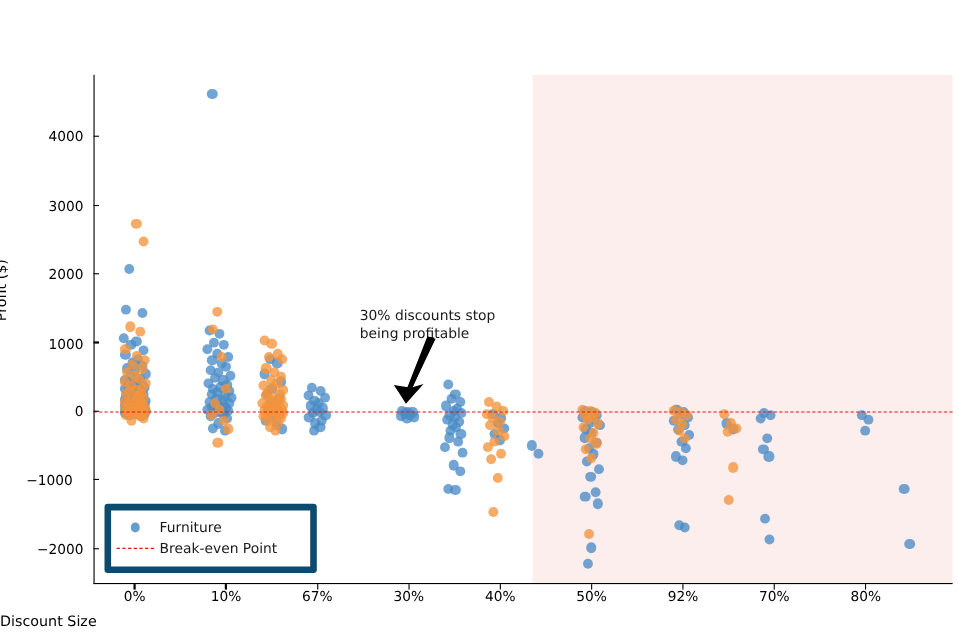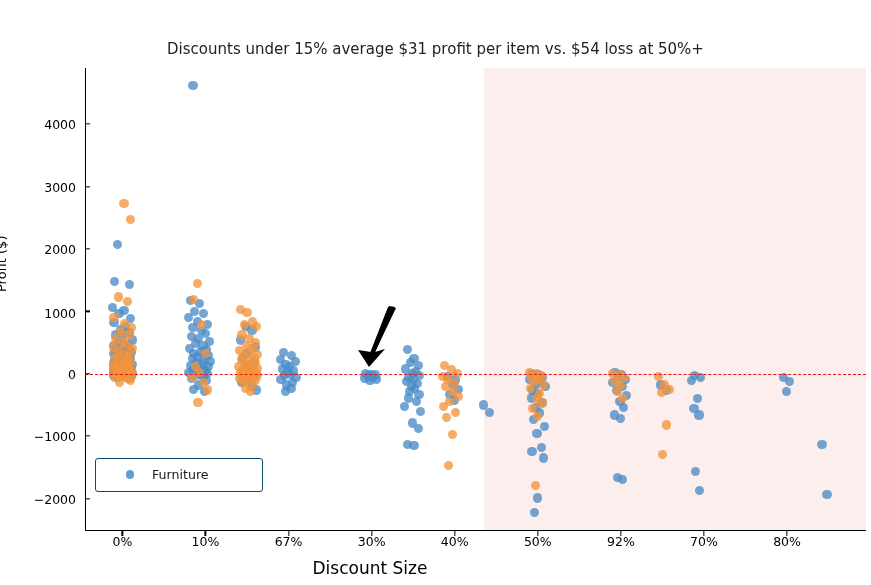--- a/index.html
+++ b/index.html
@@ -13,36 +13,35 @@
   .band{position:absolute;top:0;height:463px;background:#fdeeee;}
   .pt{position:absolute;border-radius:50%;opacity:.78;}
   .pt.f{background:#4a8cc7;}
   .pt.t{background:#f3933c;}
   #zeroline{position:absolute;left:85px;top:370.5px;width:781px;height:0;border-top:1.6px dashed #e8140f;}
   .ytick{position:absolute;right:0;transform:translateY(-50%);font-size:12.5px;color:#000;text-align:right;width:62px;}
   .ytickmark{position:absolute;left:-4.5px;width:4.5px;height:1.3px;background:#000;transform:translateY(-50%);}
   .xtick{position:absolute;top:534px;transform:translateX(-50%);font-size:12.5px;color:#000;}
   .xtickmark{position:absolute;top:531px;width:1.3px;height:4.5px;background:#000;transform:translateX(-50%);}
   #ylabel{position:absolute;left:-6px;top:292px;font-size:13px;color:#000;transform:rotate(-90deg);transform-origin:0 0;white-space:nowrap;}
-  #xlabel{position:absolute;left:0;top:558px;width:740px;text-align:center;font-size:17px;color:#000;}
+  #xlabel{position:absolute;left:0;top:558px;width:740px;text-align:left;font-size:13px;color:#000;}
   #annot{position:absolute;left:327px;top:279px;font-size:12.6px;line-height:15.5px;color:#1a1a1a;white-space:pre-line;}
   #arrow{position:absolute;left:355px;top:305px;width:45px;height:65px;}
-  #legend{position:absolute;left:95px;top:458px;width:168px;border:1px solid #0c4a6e;border-radius:3px;background:#fff;padding:6px 8px 7px 12px;box-sizing:border-box;}
+  #legend{position:absolute;left:95px;top:458px;width:193px;border:6px solid #0c4a6e;border-radius:3px;background:#fff;padding:6px 8px 7px 0;box-sizing:border-box;}
   .lrow{display:flex;align-items:center;height:19px;}
   .lmark{width:44px;display:flex;align-items:center;justify-content:center;}
   .ldot{width:8.5px;height:8.5px;border-radius:50%;opacity:.85;}
   .ldash{width:34px;height:0;border-top:1.6px dashed #e8140f;}
   .ltext{font-size:12.6px;color:#1a1a1a;}
 </style>
 </head>
 <body>
 
 <div id="fig">
 
-  <div id="subtitle">Discounts under 15% average $31 profit per item vs. $54 loss at 50%+</div>
 
   <div id="plot">
     <div class="band" id="shade" style="left: 398.809px; width: 382.191px; background: rgb(253, 238, 238);"></div>
     <div id="pts">
         <div class="pt f" style="left:103.41px;top:12.87px;width:9.2px;height:9.2px;"></div>
         <div class="pt f" style="left:27.80px;top:171.99px;width:9.2px;height:9.2px;"></div>
         <div class="pt f" style="left:25.31px;top:208.80px;width:9.2px;height:9.2px;"></div>
         <div class="pt f" style="left:40.27px;top:211.92px;width:9.2px;height:9.2px;"></div>
         <div class="pt f" style="left:22.82px;top:235.01px;width:9.2px;height:9.2px;"></div>
         <div class="pt f" style="left:34.45px;top:237.51px;width:9.2px;height:9.2px;"></div>
@@ -429,21 +428,21 @@
       <div class="ytick" style="top:124.15902964959571px;left:14px;width:62px;">4000</div>
       <div class="ytickmark" style="top:124.15902964959571px;left:85px;"></div>
       <div class="ytick" style="top:186.55795148247978px;left:14px;width:62px;">3000</div>
       <div class="ytickmark" style="top:186.55795148247978px;left:85px;"></div>
       <div class="ytick" style="top:248.9568733153639px;left:14px;width:62px;">2000</div>
       <div class="ytickmark" style="top:248.9568733153639px;left:85px;"></div>
       <div class="ytick" style="top:313px;left:14px;width:62px;">1000</div>
       <div class="ytickmark" style="top:311.355795148248px;left:85px;"></div>
       <div class="ytick" style="top:373.7547169811321px;left:14px;width:62px;">0</div>
       <div class="ytickmark" style="top:373.7547169811321px;left:85px;"></div>
-      <div class="ytick" style="top:436.1536388140162px;left:14px;width:62px;">−1000</div>
+      <div class="ytick" style="top:436.1536388140162px;left:14px;width:62px;text-align:center;">−1000</div>
       <div class="ytickmark" style="top:436.1536388140162px;left:85px;"></div>
       <div class="ytick" style="top:498.55256064690025px;left:14px;width:62px;">−2000</div>
       <div class="ytickmark" style="top:498.55256064690025px;left:85px;"></div>
     </div>
   <div id="xticks">
       <div class="xtick" style="left:122.38829787234042px;">0%</div>
       <div class="xtickmark" style="left:122.38829787234042px;"></div>
       <div class="xtick" style="left:205.47340425531917px;">10%</div>
       <div class="xtickmark" style="left:205.47340425531917px;"></div>
       <div class="xtick" style="left:288.5585106382979px;">67%</div>
@@ -458,26 +457,34 @@
       <div class="xtickmark" style="left:620.8989361702128px;"></div>
       <div class="xtick" style="left:703.9840425531914px;">70%</div>
       <div class="xtickmark" style="left:703.9840425531914px;"></div>
       <div class="xtick" style="left:787.0691489361702px;">80%</div>
       <div class="xtickmark" style="left:787.0691489361702px;"></div>
     </div>
 
   <div id="ylabel">Profit ($)</div>
   <div id="xlabel">Discount Size</div>
 
+  <div id="annot">30% discounts stop
+being profitable</div>
   <svg id="arrow" viewBox="0 0 45 65">
     <path d="M41 3 L20 47 L30 44 L14 62 L4 46 L15 48 L33 2 Z" fill="#000"></path>
     <path d="M40 2 L14 61 L3 45 L16 47 L34 1 Z" fill="#000"></path>
   </svg>
 
   <div id="legend">
       <div class="lrow">
         <span class="lmark">
           <span class="ldot" style="background:#4a8cc7;"></span>
         </span>
         <span class="ltext">Furniture</span>
       </div>
+      <div class="lrow">
+        <span class="lmark">
+          <span class="ldash" style="border-top-color:#e8140f;"></span>
+        </span>
+        <span class="ltext">Break-even Point</span>
+      </div>
     </div>
 </div>
 
 </body></html>

